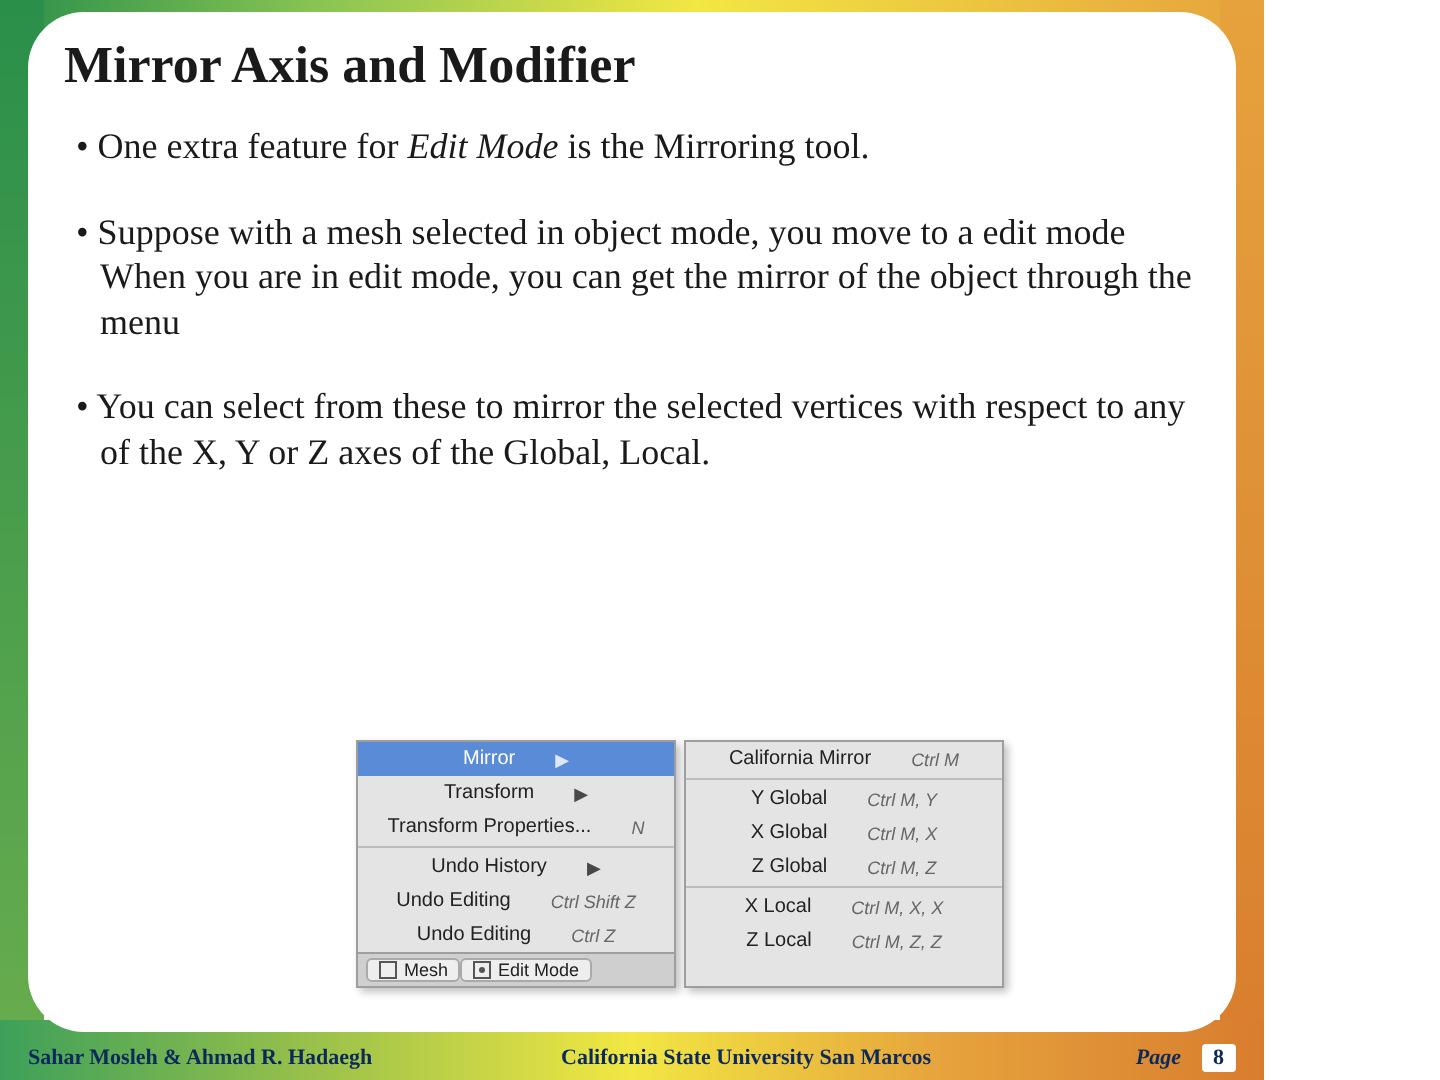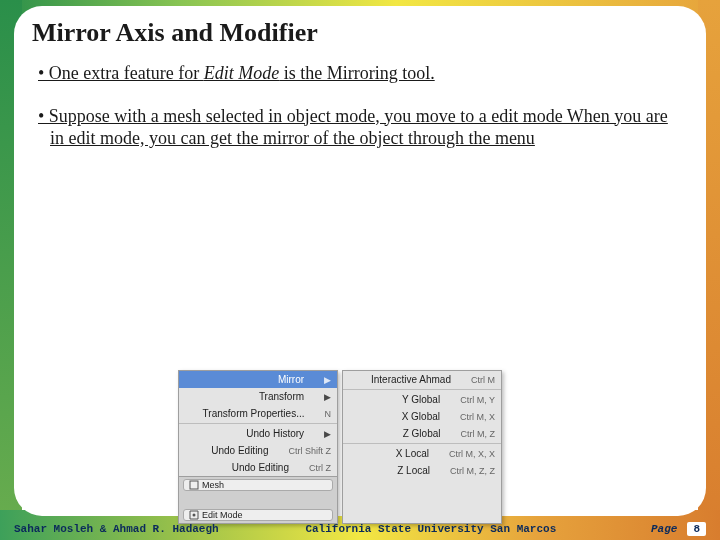--- a/index.html
+++ b/index.html
@@ -4,21 +4,21 @@
 <style>
   * { margin:0; padding:0; box-sizing:border-box; }
   body {
     width:720px; height:540px;
     font-family:"Times New Roman", serif;
     position:relative;
     background:#fff;
     overflow:hidden;
   }
   .slide {
-    width:720px; height:540px;
+    width:632px; height:540px;
     position:relative;
     background:
       linear-gradient(#ffffff,#ffffff) 20px 20px / 680px 500px no-repeat,
       linear-gradient(90deg,#3da05a,#f0e640,#e6a23c);
   }
   
   .panel {
     position:absolute;
     left:14px; top:6px; right:14px; bottom:24px;
     background:#fff;
@@ -37,62 +37,62 @@
   .title {
     position:absolute; left:32px; top:18px;
     font-size:26px; font-weight:bold;
     color:#1a1a1a;
   }
   .body {
     position:absolute; left:34px; top:62px; right:34px;
     font-size:18px; line-height:1.25;
     color:#1a1a1a;
   }
-  .body p { margin-bottom:4px;text-decoration:underline; }
+  .body p { margin-bottom:4px; }
   .body .spacer { height:16px; }
   .body em { font-style:italic; }
   .indent1 { padding-left:16px; text-indent:-12px; }
   .indent2 { padding-left:70px; text-indent:-12px; }
 
   
   .menus {
     position:absolute; left:178px; top:370px;
     display:flex; gap:4px;
     font-family:Arial,Helvetica,sans-serif;
     font-size:10px; color:#222;
   }
   .menu {
     background:#e4e4e4;
     border:1px solid #9e9e9e;
     min-width:160px;
     box-shadow:2px 2px 4px rgba(0,0,0,.25);
   }
   .menu-row {
-    display:flex; justify-content:flex-end; align-items:center;
+    display:flex; justify-content:center; align-items:center;
     padding:2px 6px; height:17px; white-space:nowrap;gap:20px;
   }
   .menu-row.hi { background:#5a8bd6; color:#fff; }
   .menu-row .arrow { font-size:9px; opacity:.8; }
-  .menu-row .sc { color:#666; font-size:9px; }
+  .menu-row .sc { color:#666; font-size:9px;font-style:italic; }
   .menu-sep { height:1px; background:#bdbdbd; margin:1px 0; }
   .menu-footer {
-    display:flex; gap:18px; padding:2px 4px;
-    background:#cfcfcf; border-top:1px solid #9e9e9e;flex-direction:column;
+    display:flex; gap:0; padding:2px 4px;
+    background:#cfcfcf; border-top:1px solid #9e9e9e;
   }
   .pill {
     background:#eee; border:1px solid #aaa; border-radius:3px;
     padding:0 5px; font-size:9px; display:flex; align-items:center; gap:3px;
   }
   .ico { width:10px; height:10px; display:inline-block; }
 
   .footer {
     position:absolute; left:0; right:0; bottom:4px;
     display:flex; justify-content:space-between; align-items:center;
     padding:0 14px;
-    font-family:Liberation Mono, monospace;
+    font-family:Liberation Serif, serif;
     font-size:11px; font-weight:bold; color:#0b2a5b;
   }
   .footer .mid { text-align:center; flex:1;padding-left:32px; }
   .footer .right { display:flex; gap:10px; align-items:baseline; }
   .footer .pg { font-style:italic;padding-left:40px; }
   .footer .num {
     background:#fff; color:#0b2a5b; padding:1px 6px;
     border-radius:2px; font-weight:bold; font-style:normal;
   }
 </style>
@@ -108,20 +108,21 @@
 
   <div class="title">Mirror Axis and Modifier</div>
 
   <div class="body">
     <p class="indent1">
       <span>• One extra feature for </span><em>Edit Mode</em><span> is the Mirroring tool.</span>
     </p>
     <div class="spacer"></div>
     <p class="indent1">• Suppose with a mesh selected in object mode, you move to a edit mode When you are in edit mode, you can get the mirror of the object through the menu</p>
     <div class="spacer"></div>
+    <p class="indent1">• You can select from these to mirror the selected vertices with respect to any of the X, Y or Z axes of the Global, Local.</p>
   </div>
 
   <div class="menus">
     <div class="menu">
       <div id="menu-left-rows">
           <div class="menu-row hi">
             <span>Mirror</span>
             <span class="arrow">▶</span>
           </div>
           <div class="menu-row">
@@ -162,21 +163,21 @@
                 <circle cx="5" cy="5" r="1.5" fill="#555"></circle>
               </svg>
           </span>
           <span>Edit Mode</span>
         </span>
       </div>
     </div>
     <div class="menu">
       <div id="menu-right-rows">
           <div class="menu-row">
-            <span>Interactive Ahmad</span>
+            <span>California Mirror</span>
             <span class="sc">Ctrl M</span>
           </div>
           <div class="menu-sep"></div>
           <div class="menu-row">
             <span>Y Global</span>
             <span class="sc">Ctrl M, Y</span>
           </div>
           <div class="menu-row">
             <span>X Global</span>
             <span class="sc">Ctrl M, X</span>

